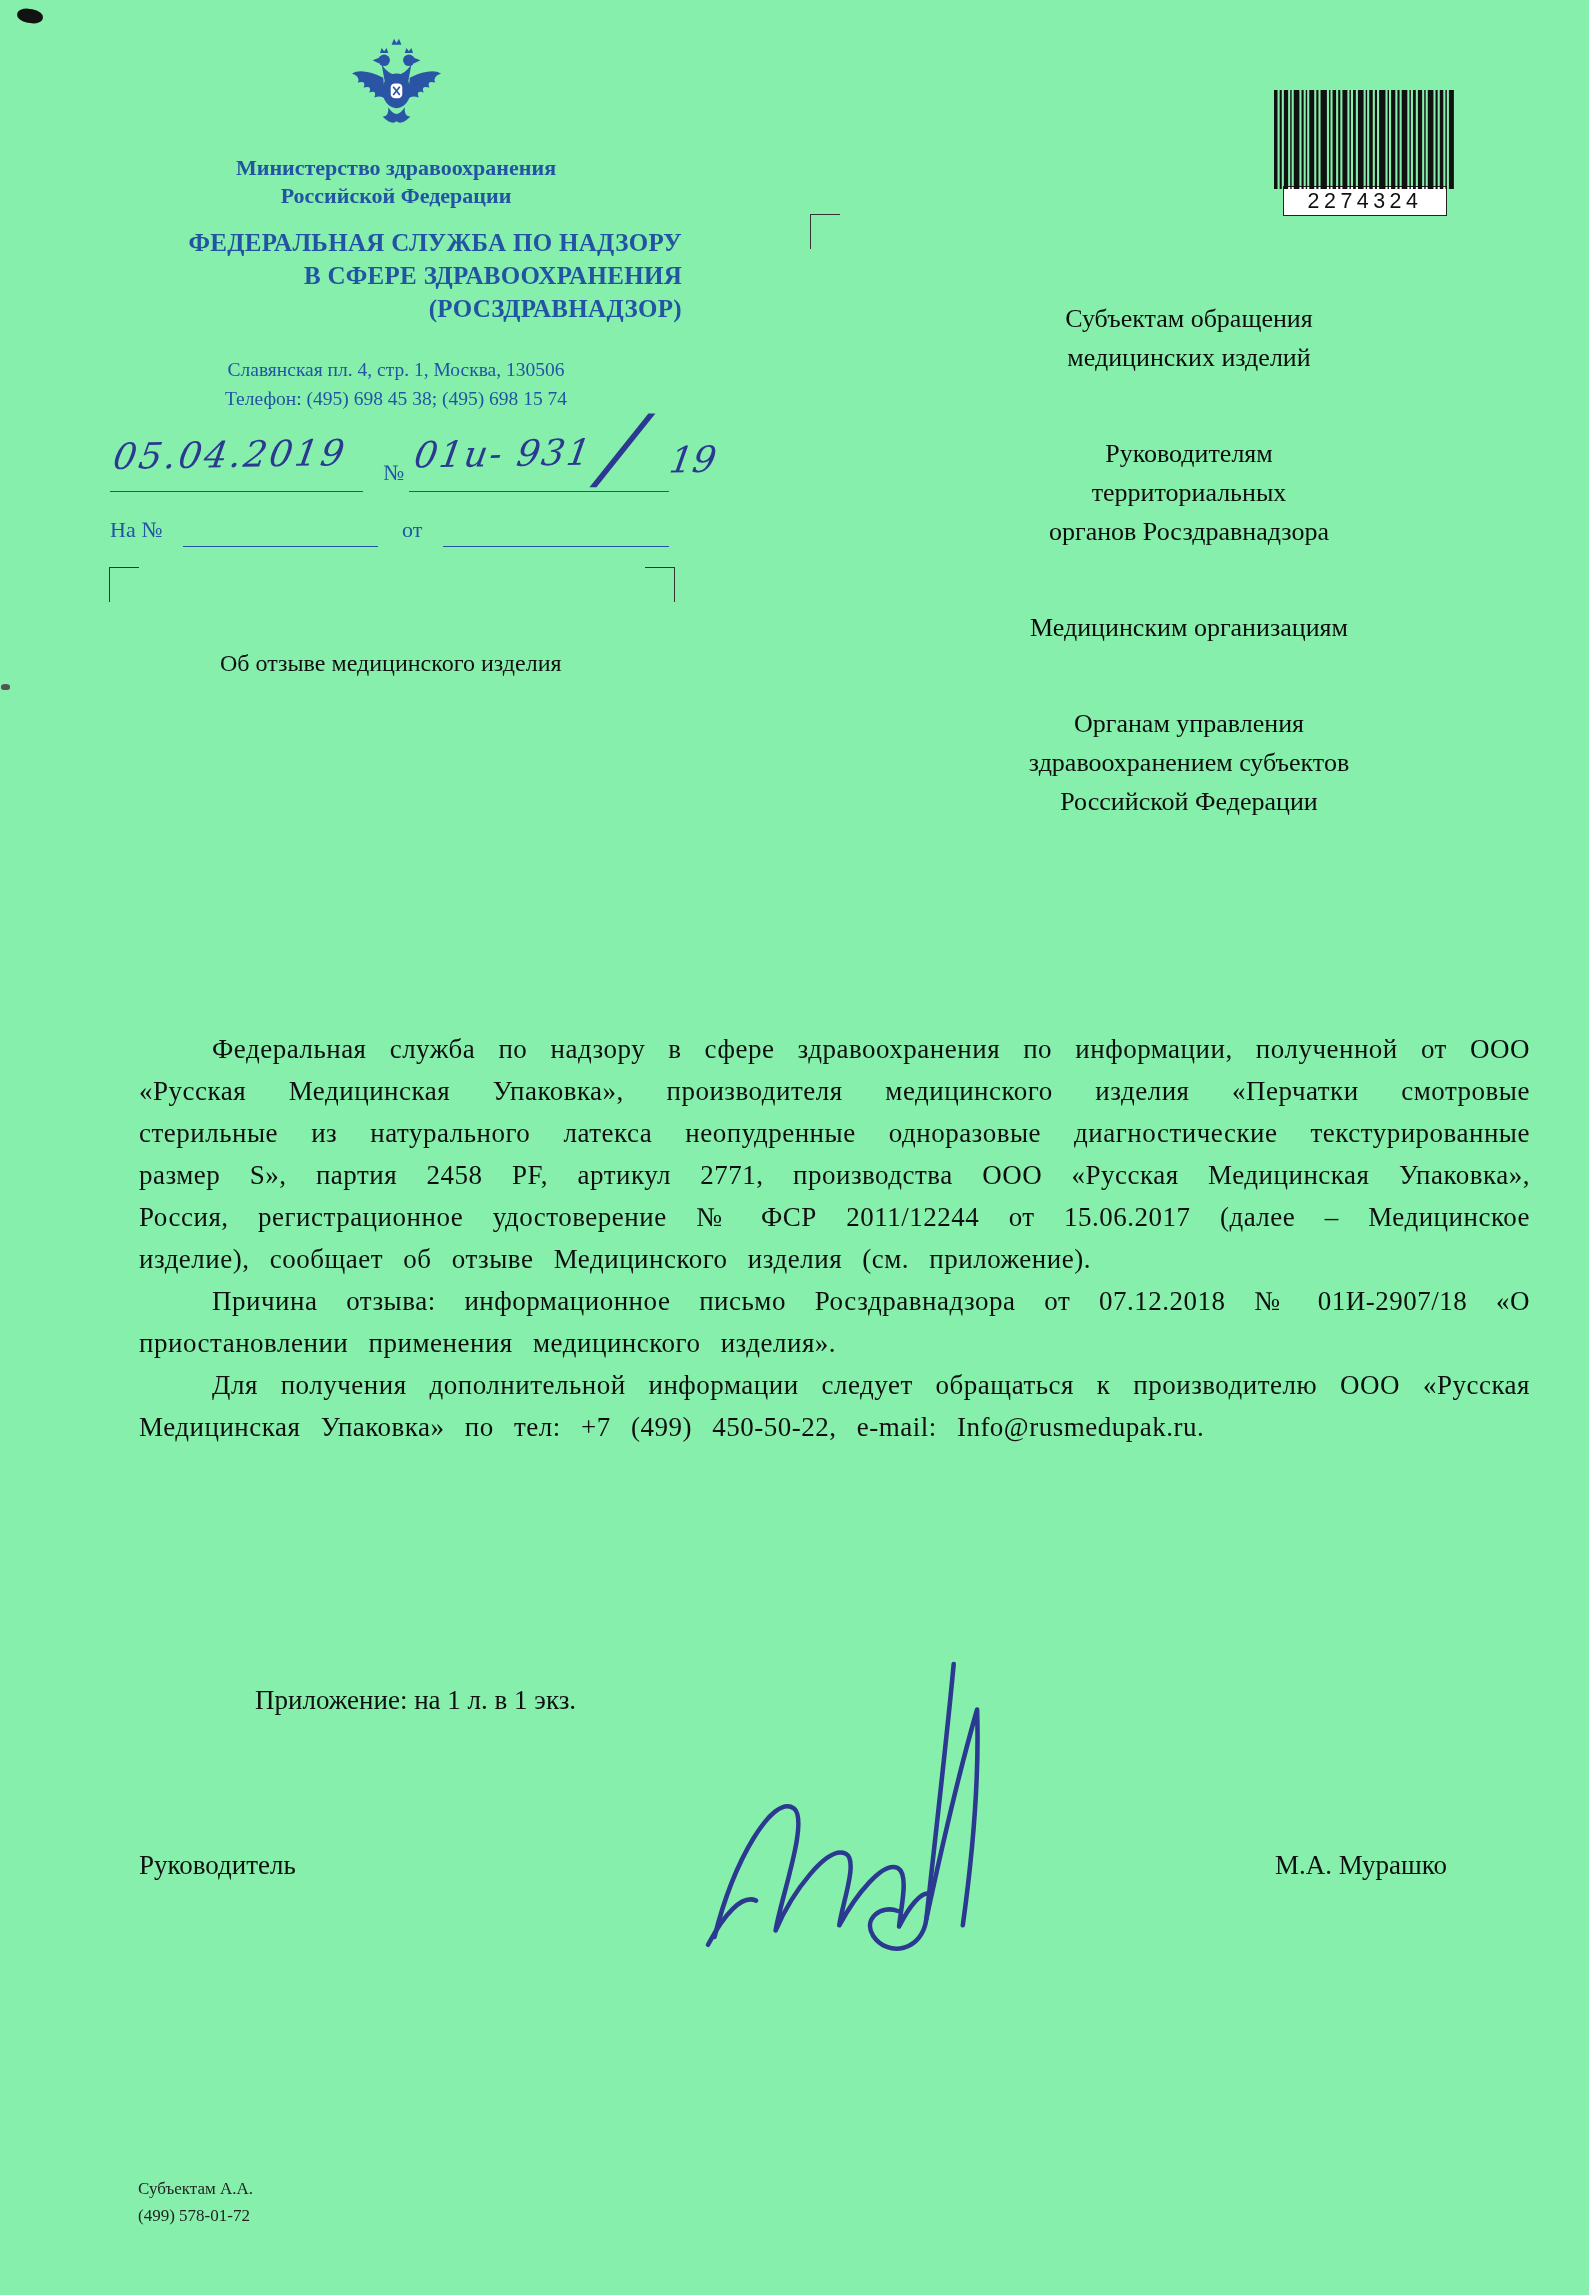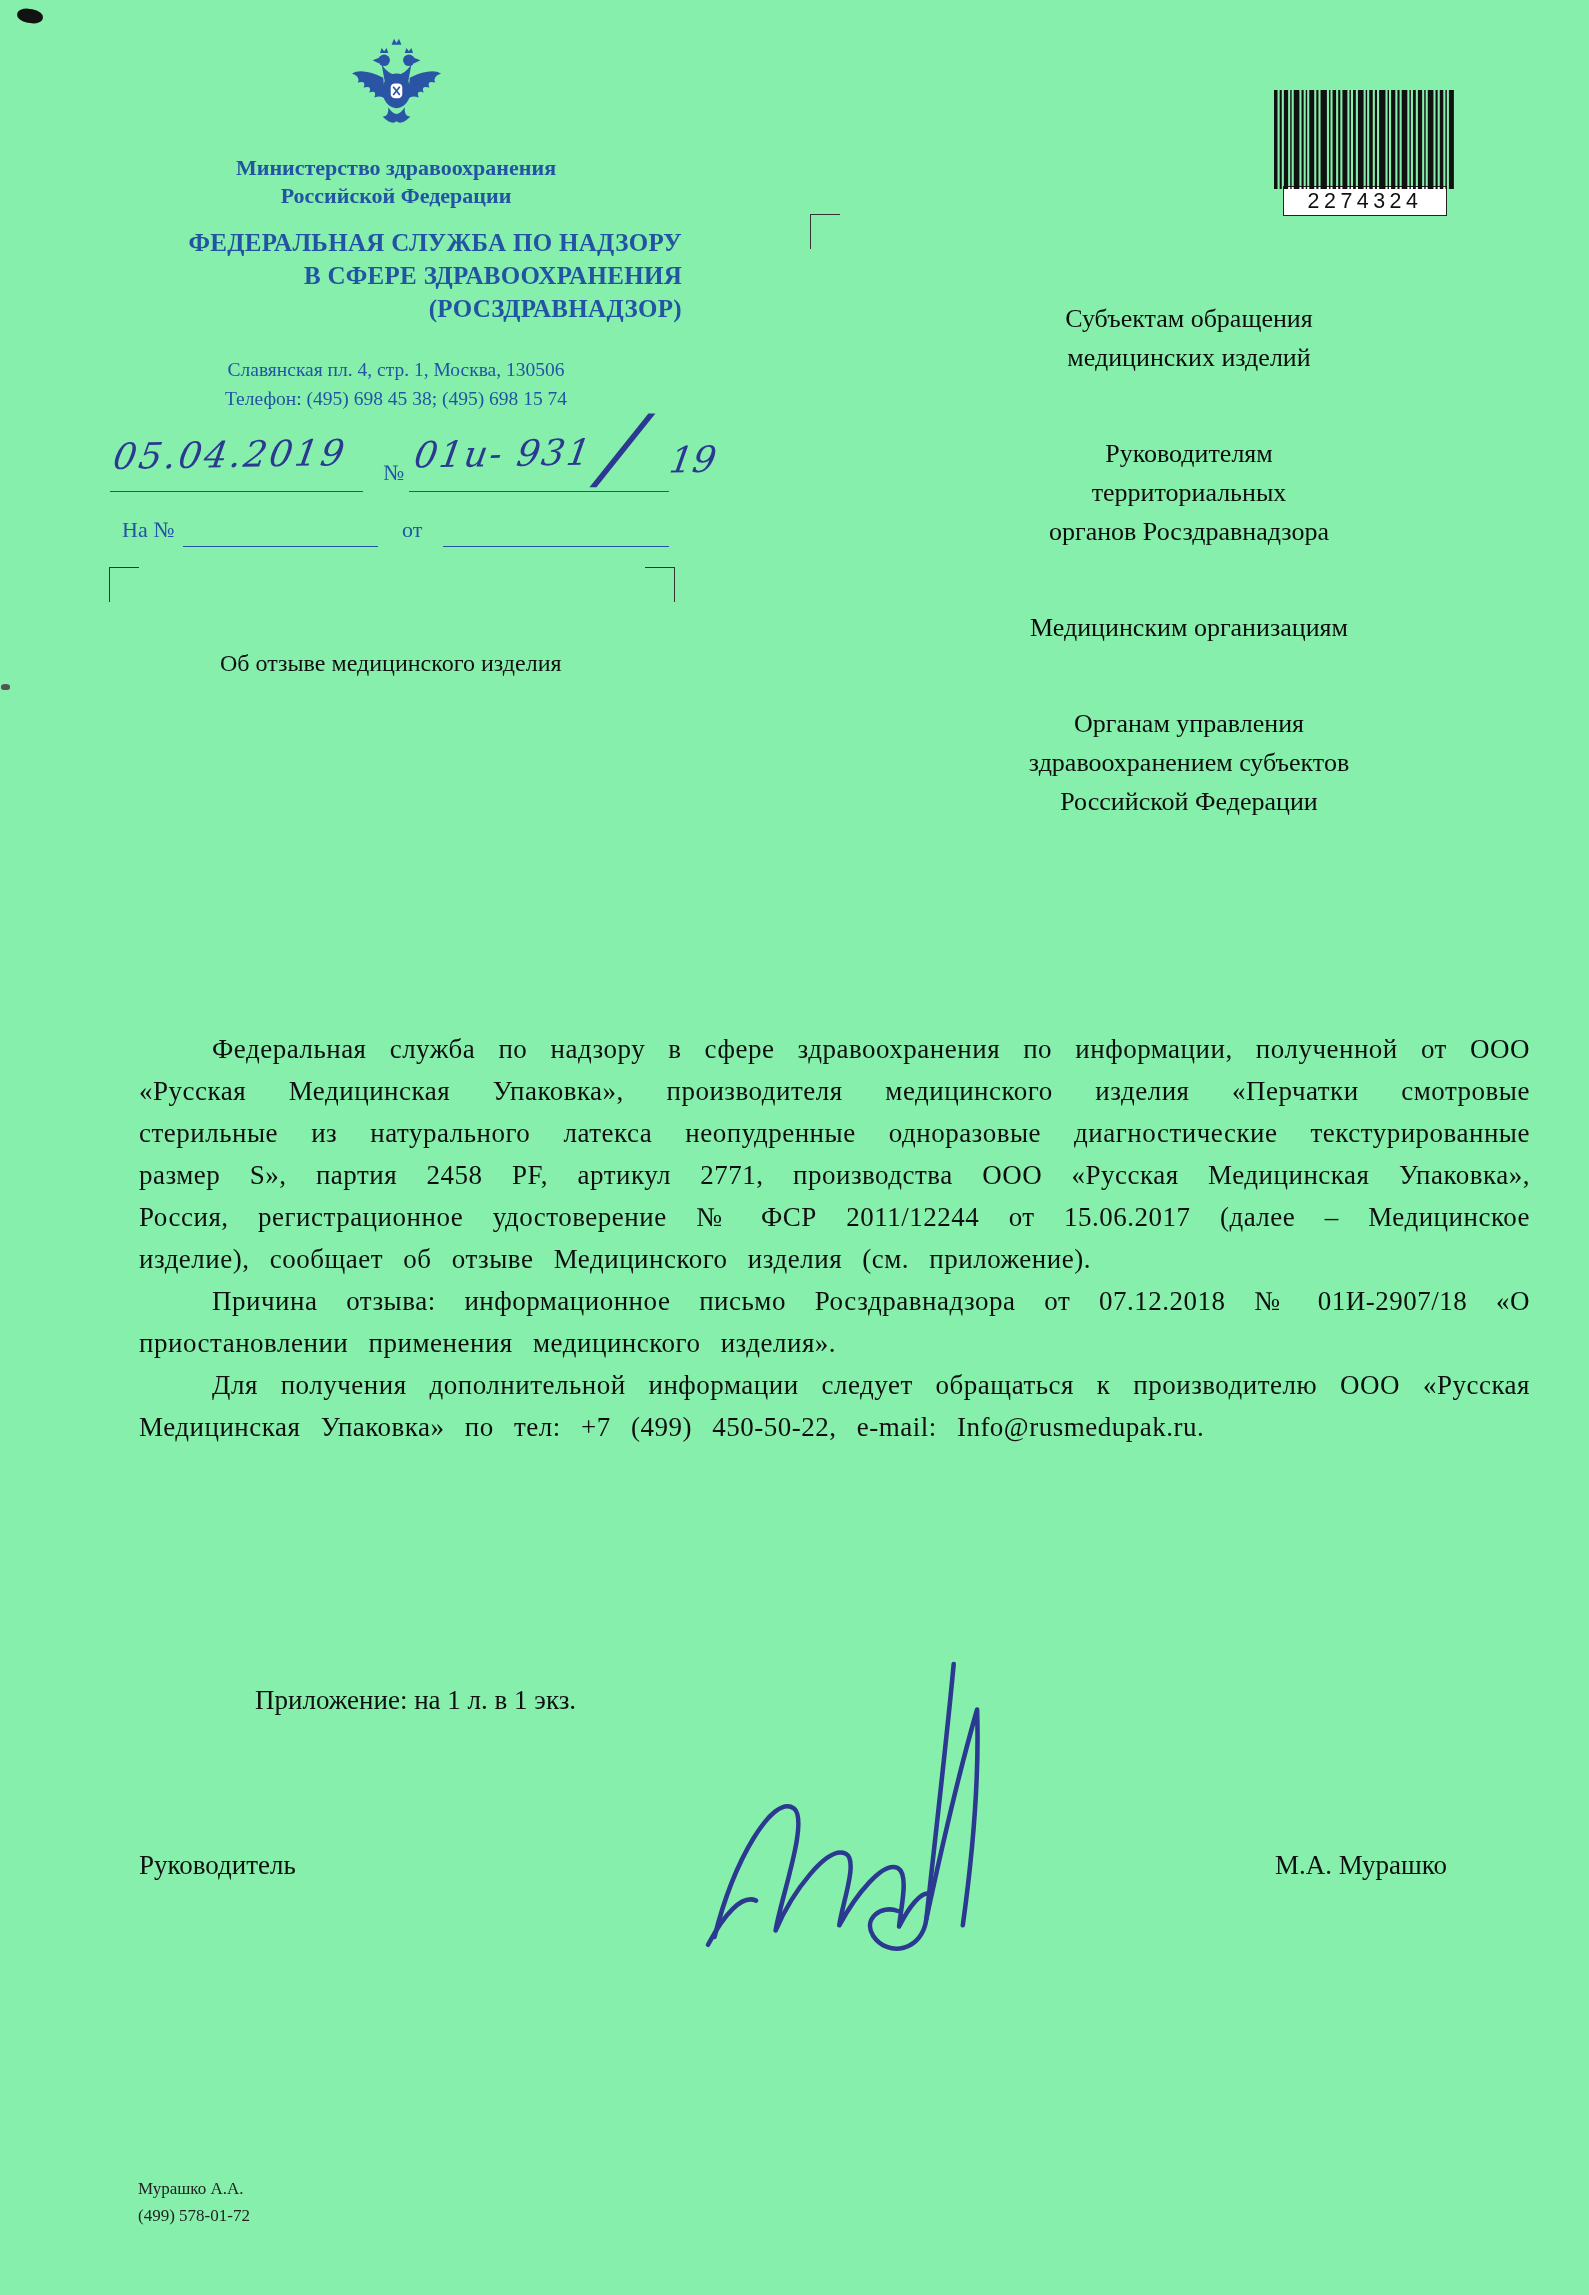--- a/index.html
+++ b/index.html
@@ -36,21 +36,21 @@
     display:inline-block;transform:skewX(-10deg) rotate(-1deg);
   }
   .hand-date{position:absolute;left:3.9px;top:0px;font-size:36px;letter-spacing:2.6px;}
   .underline{position:absolute;border-bottom:1.3px solid #2353a3;height:0;}
   .ul-date{left:0;top:57px;width:253px;}
   .no-sign{position:absolute;left:273px;top:26px;font-size:22px;}
   .hand-number{position:absolute;left:305px;top:-1.3px;font-size:36px;letter-spacing:1.9px;}
   .hand-slash{position:absolute;left:498px;top:-31px;font-size:90px;line-height:1;transform:skewX(-16deg);}
   .hand-year{position:absolute;left:560px;top:5.2px;font-size:36px;}
   .ul-number{left:299px;top:57px;width:260px;}
-  .na-label{position:absolute;left:12px;top:83px;font-size:22px;}
+  .na-label{position:absolute;left:0;top:83px;font-size:22px;}
   .ul-na{left:73px;top:112px;width:195px;}
   .ot-label{position:absolute;left:292px;top:83px;font-size:22px;}
   .ul-ot{left:333px;top:112px;width:226px;}
 
   
   .corner{position:absolute;width:29px;height:34px;}
   .corner-tl{border-top:1.9px solid #333;border-left:1.9px solid #333;}
   .corner-tr{border-top:1.9px solid #333;border-right:1.9px solid #333;}
   .mark-recipient{left:810px;top:214px;}
   .mark-bottom-left{left:109px;top:567px;}
@@ -217,18 +217,18 @@
       <path d="M 70 480 C 100 360 160 260 192 282 C 216 300 172 420 164 470 C 190 410 244 338 272 352 C 292 362 266 430 262 462 C 288 414 330 362 352 374 C 370 384 356 438 354 464 C 368 436 388 408 402 414"></path>
       <path d="M 438 60 C 428 170 408 340 396 452 C 390 502 336 512 314 478 C 298 452 326 430 352 440"></path>
       <path d="M 396 452 C 420 340 448 220 474 130 C 478 250 462 390 452 462"></path>
       <path d="M 60 492 C 84 446 112 414 134 424"></path>
     </g>
   </svg>
 
   <div class="name">М.А. Мурашко</div>
 
   <div class="footer">
-    <div>Мурашко А.А.</div>
+    <div>Субъектам А.А.</div>
     <div>(499) 578-01-72</div>
   </div>
 
 </div>
 
 
 </body></html>

